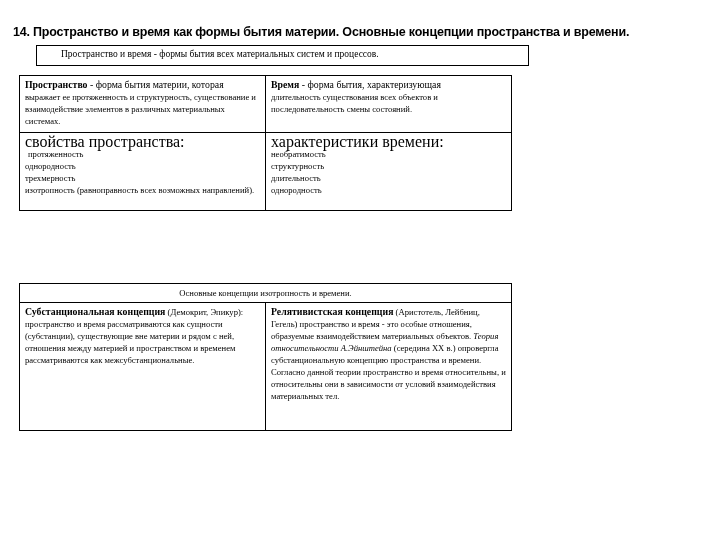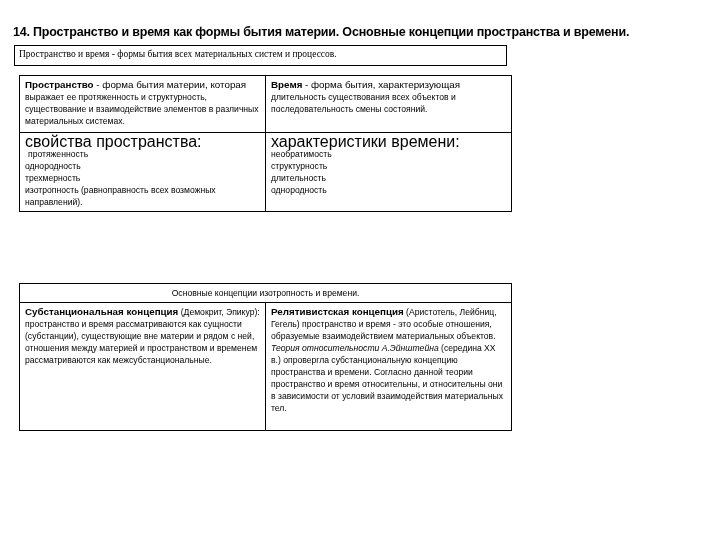--- a/index.html
+++ b/index.html
@@ -4,23 +4,23 @@
 <style>
   html, body { margin: 0; padding: 0; background: #ffffff; }
   body { width: 720px; height: 540px; position: relative; overflow: hidden; color: #000; }
   .title {
     position: absolute; left: 13px; top: 25px; width: 700px;
     font-family: "Liberation Sans", sans-serif; font-weight: bold; font-size: 12.5px;
     letter-spacing: -0.2px; white-space: nowrap;
   }
   .serif { font-family: "Liberation Serif", serif; }
   .box { position: absolute; border: 1.5px solid #000; box-sizing: border-box; background: #fff; }
-  .def-box { left: 14px; top: 45px; width: 493px; height: 21px; font-size: 9.5px; padding: 3px 4px; }
+  .def-box { left: 36px; top: 45px; width: 493px; height: 21px; font-size: 9.5px; padding: 3px 24px; }
   .tbl { position: absolute; border-collapse: collapse; left: 19px; width: 493px; }
-  .tbl td { border: 1.5px solid #000; vertical-align: top; font-family: Liberation Sans, sans-serif; font-size: 8.6px; line-height: 12px; padding: 3px 5px; box-sizing: border-box; }
+  .tbl td { border: 1.5px solid #000; vertical-align: top; font-family: Liberation Serif, serif; font-size: 8.6px; line-height: 12px; padding: 3px 5px; box-sizing: border-box; }
   .tbl1 { top: 75px; }
   .tbl2 { top: 283px; }
   .lead { font-size: 9.8px; }
   .lead b { font-weight: bold; }
   .hdr { font-size: 16px; }
   .center { text-align: center; }
   .ital { font-style: italic; }
   .list div { white-space: nowrap; }
 </style>
 </head>

